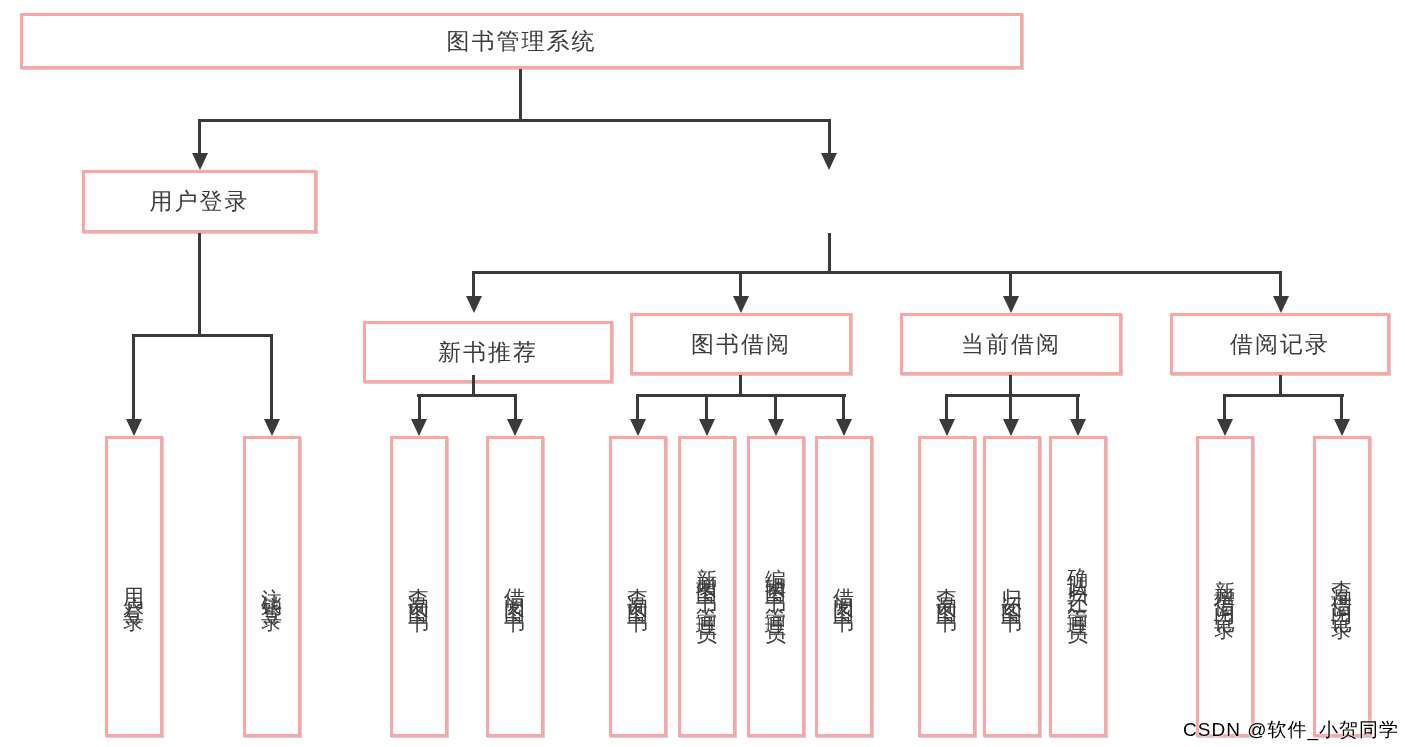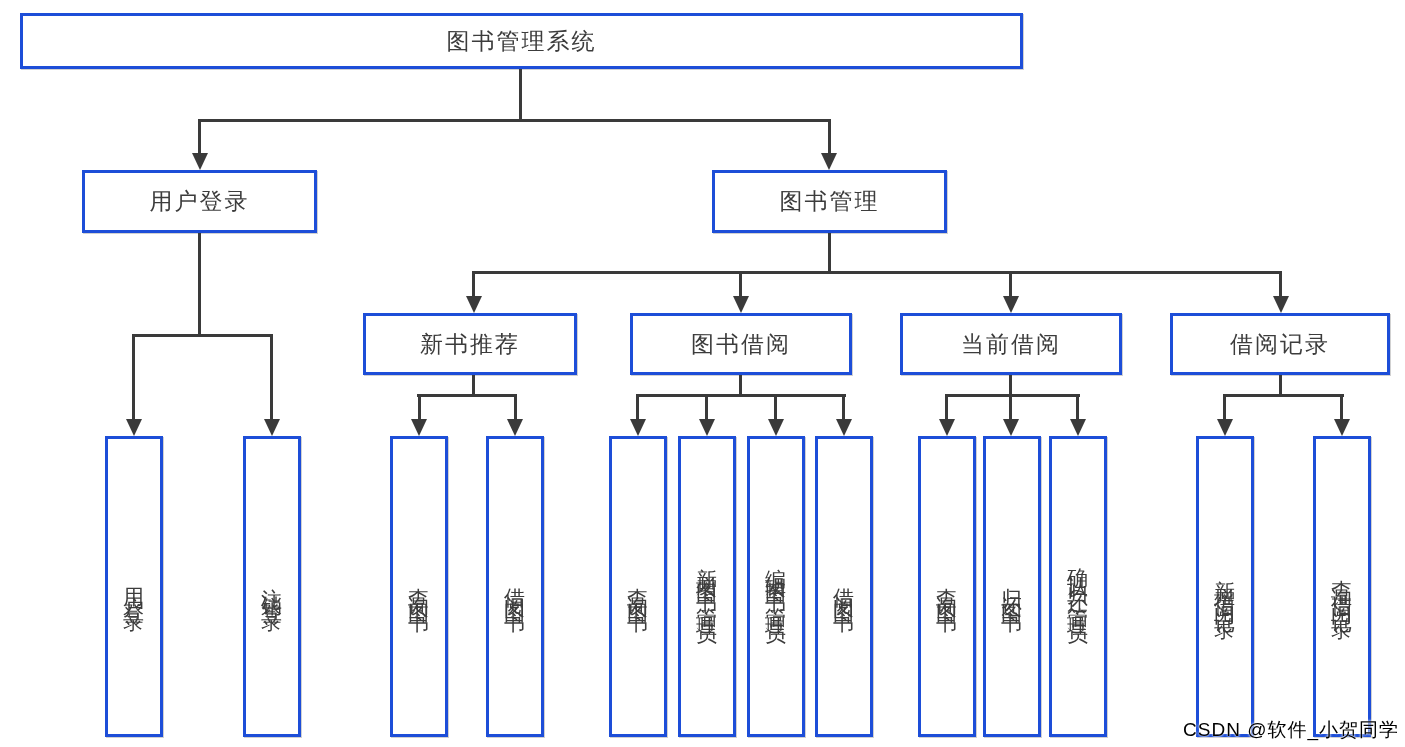--- a/index.html
+++ b/index.html
@@ -1,21 +1,21 @@
 <!DOCTYPE html>
 <html><head>
 <meta charset="utf-8">
 <style>
   * { margin:0; padding:0; box-sizing:border-box; }
   html,body { background:#fff; }
   body { font-family:"Liberation Sans","DejaVu Sans",sans-serif; color:#3a3a3a; }
   #canvas { position:relative; width:1405px; height:747px; background:#fff; overflow:hidden; }
 
   .hbox, .vbox {
-    position:absolute; border:3px solid #1d4ed8; background:#fff;
+    position:absolute; border:3px solid #fca5a5; background:#fff;
     display:flex; align-items:center; justify-content:center;
     box-shadow:1px 1px 0 rgba(0,0,0,.18);
   }
   .hbox span { font-size:23px; letter-spacing:2px; white-space:nowrap; color:#3c3c3c; }
   .vbox span {
     writing-mode:vertical-rl; text-orientation:mixed;
     font-size:21px; letter-spacing:8px; line-height:1; color:#3c3c3c;
   }
 
   .edge { position:absolute; background:#3a3a3a; }
@@ -43,43 +43,40 @@
   <div class="edge" style="left:519px; top:69px; width:3px; height:53px;"></div>
   <div class="edge" style="left:198px; top:119px; width:633px; height:3px;"></div>
   <div class="edge" style="left:198px; top:119px; width:3px; height:35px;"></div>
   <div class="arrow" style="left:192px; top:153px;"></div>
   <div class="edge" style="left:828px; top:119px; width:3px; height:35px;"></div>
   <div class="arrow" style="left:821px; top:153px;"></div>
 
   <div class="hbox" style="left:82px; top:170px; width:235px; height:63px;">
     <span>用户登录</span>
   </div>
-  <div class="hbox" style="left:712px; top:170px; width:235px; height:63px;">
-    <span>图书管理</span>
-  </div>
 
   <div class="edge" style="left:198px; top:233px; width:3px; height:104px;"></div>
   <div class="edge" style="left:132px; top:334px; width:141px; height:3px;"></div>
   <div class="edge" style="left:132px; top:334px; width:3px; height:85px;"></div>
   <div class="arrow" style="left:126px; top:419px;"></div>
   <div class="edge" style="left:270px; top:334px; width:3px; height:85px;"></div>
   <div class="arrow" style="left:264px; top:419px;"></div>
 
   <div class="edge" style="left:828px; top:233px; width:3px; height:41px;"></div>
   <div class="edge" style="left:472px; top:271px; width:810px; height:3px;"></div>
   <div class="edge" style="left:472px; top:271px; width:3px; height:25px;"></div>
   <div class="arrow" style="left:466px; top:296px;"></div>
   <div class="edge" style="left:739px; top:271px; width:3px; height:25px;"></div>
   <div class="arrow" style="left:733px; top:296px;"></div>
   <div class="edge" style="left:1009px; top:271px; width:3px; height:25px;"></div>
   <div class="arrow" style="left:1003px; top:296px;"></div>
   <div class="edge" style="left:1279px; top:271px; width:3px; height:25px;"></div>
   <div class="arrow" style="left:1273px; top:296px;"></div>
 
-  <div class="hbox" style="left:363px; top:313px; width:214px; height:62px;">
+  <div class="hbox" style="left:363px; top:321px; width:250px; height:62px;">
     <span>新书推荐</span>
   </div>
   <div class="hbox" style="left:630px; top:313px; width:222px; height:62px;">
     <span>图书借阅</span>
   </div>
   <div class="hbox" style="left:900px; top:313px; width:222px; height:62px;">
     <span>当前借阅</span>
   </div>
   <div class="hbox" style="left:1170px; top:313px; width:220px; height:62px;">
     <span>借阅记录</span>

